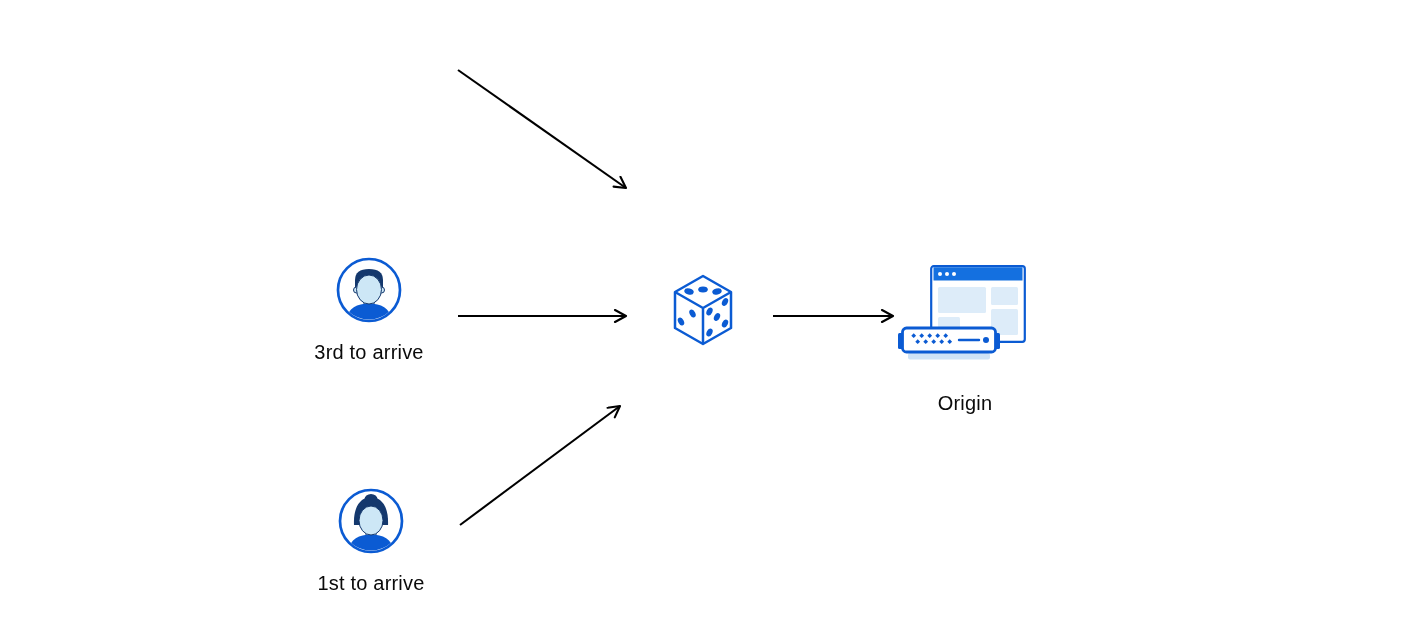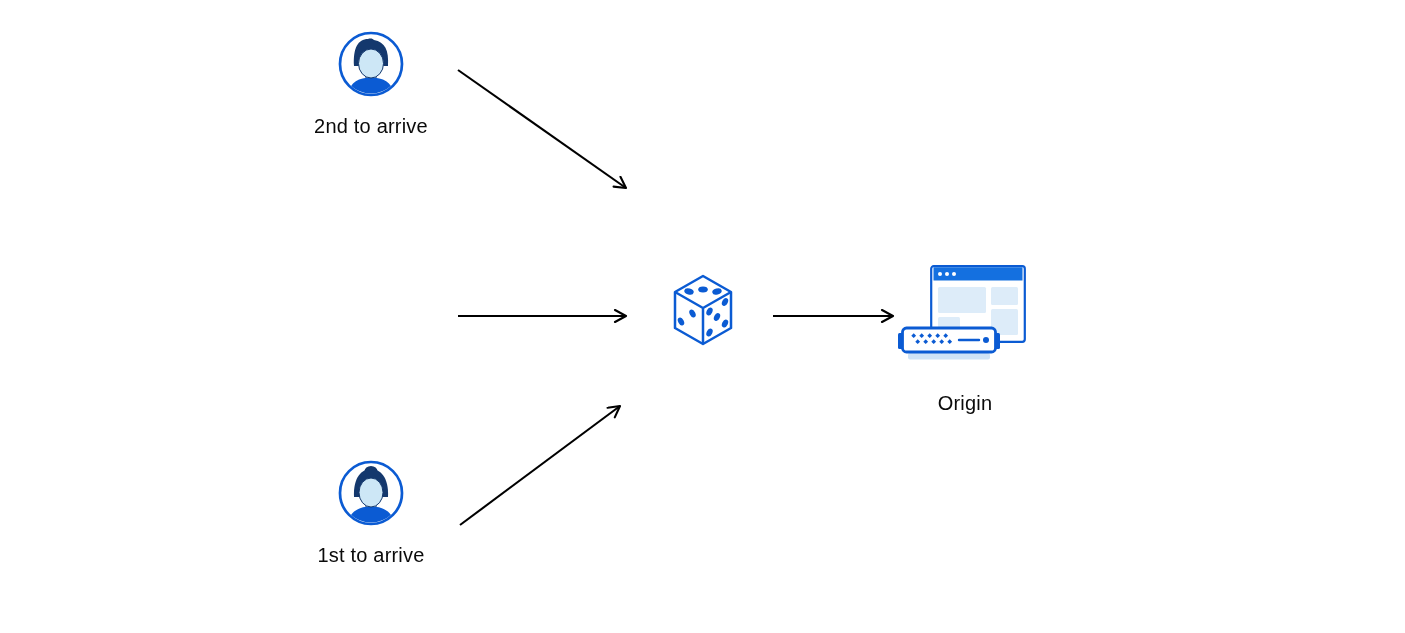--- a/index.html
+++ b/index.html
@@ -43,40 +43,42 @@
       <marker id="ah" markerUnits="userSpaceOnUse" markerWidth="18" markerHeight="16" refX="13" refY="7" orient="auto">
         <path d="M2,1 L13,7 L2,13" fill="none" stroke="#000" stroke-width="2.1" stroke-linecap="round" stroke-linejoin="round"></path>
       </marker>
     </defs>
     <line class="arrow-line" x1="458" y1="70" x2="626" y2="188" marker-end="url(#ah)"></line>
     <line class="arrow-line" x1="458" y1="316" x2="626" y2="316" marker-end="url(#ah)"></line>
     <line class="arrow-line" x1="460" y1="525" x2="620" y2="406" marker-end="url(#ah)"></line>
     <line class="arrow-line" x1="773" y1="316" x2="893" y2="316" marker-end="url(#ah)"></line>
   </svg>
 
-  <div class="user-node" style="left:291px;top:31px;">
+
+  <div class="user-node" style="left:289px;top:257px;">
     <svg width="66" height="66" viewBox="0 0 66 66" style="margin:0 auto;">
       <defs>
-          <clipPath id="c1">
+          <clipPath id="c2">
             <circle cx="33" cy="33" r="29.6"></circle>
           </clipPath>
         </defs>
       <circle class="f-white s-blue" cx="33" cy="33" r="31" stroke-width="2.7"></circle>
-      <g clip-path="url(#c1)">
-        <path class="f-navy" d="M16,35 C15,17 20,8 30,8 C33,7 35,8 36,9 C47,11 51,19 50,35 L16,35 Z"></path>
+      <g clip-path="url(#c2)">
+        <path class="f-navy" d="M19,33 L19,23 Q19,12 33,12 Q47,12 47,23 L47,33 Z"></path>
+        <circle class="f-face s-navy" cx="20.5" cy="33" r="3" stroke-width="1"></circle>
+        <circle class="f-face s-navy" cx="45.5" cy="33" r="3" stroke-width="1"></circle>
         <rect class="f-face s-navy" x="28" y="38" width="10" height="12" stroke-width="1"></rect>
         <path class="f-blue" d="M9,66 C11,52 20,46.5 33,46.5 C46,46.5 55,52 57,66 Z"></path>
         <ellipse class="f-face s-navy" cx="33" cy="32.5" rx="12.5" ry="14.5" stroke-width="1"></ellipse>
       </g>
     </svg>
-    <div class="node-label">2nd to arrive</div>
+    <div class="node-label">3rd to arrive</div>
   </div>
 
-
-  <div class="user-node" style="left:291px;top:460px;">
+  <div class="user-node" style="left:291px;top:488px;">
     <svg width="66" height="66" viewBox="0 0 66 66" style="margin:0 auto;">
       <defs>
           <clipPath id="c3">
             <circle cx="33" cy="33" r="29.6"></circle>
           </clipPath>
         </defs>
       <circle class="f-white s-blue" cx="33" cy="33" r="31" stroke-width="2.7"></circle>
       <g clip-path="url(#c3)">
         <ellipse class="f-navy" cx="33" cy="11.5" rx="6.5" ry="5.5"></ellipse>
         <path class="f-navy" d="M16,37 C15,17 24,9 33,9 C42,9 51,17 50,37 L16,37 Z"></path>

